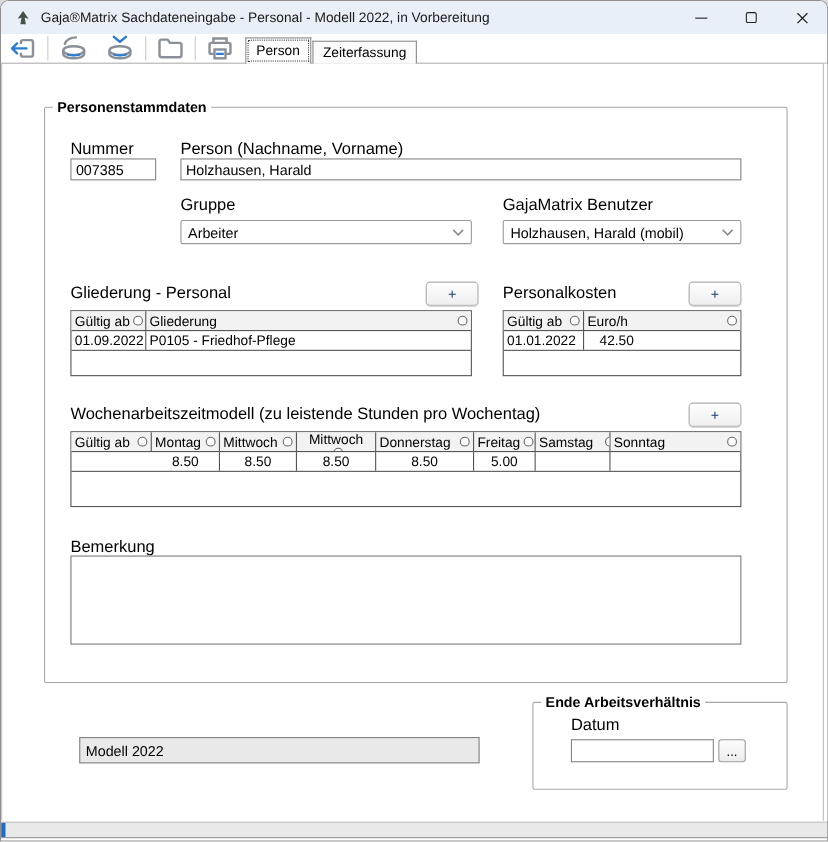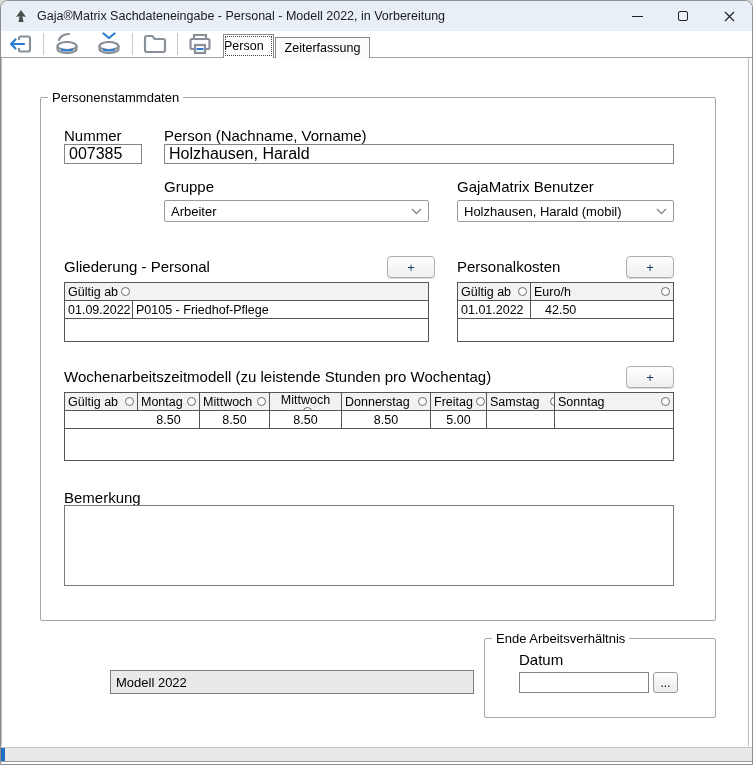--- a/index.html
+++ b/index.html
@@ -19,32 +19,32 @@
   .glyph-max { width:10px; height:10px; border:1px solid #222; border-radius:2px; display:block; }
 
   
   .toolbar { position:absolute; top:30px; left:0; right:0; height:27px; background:#fff;
              border-bottom:1px solid #a2a2a2; display:flex; align-items:center; }
   .tb-icon { padding:0 7px; display:flex; align-items:center; height:26px; }
   .tb-sep { width:1px; height:22px; background:#c9c9c9; margin:0 2px; }
   .tabs { position:absolute; left:222px; bottom:-1px; display:flex; align-items:flex-end; }
   .tab { font-size:12.5px; padding:3px 9px 4px 9px; border:1px solid #8a8a8a; background:#fbfbfb;
          border-bottom:none; color:#000; cursor:default; }
-  .tab.active { background:#fff; position:relative; z-index:2; padding:4px 9px 5px 0;
+  .tab.active { background:#fff; position:relative; z-index:2; padding:4px 9px 5px 9px;
                 outline:1px dotted #444; outline-offset:-3px; }
   .tab.inactive { margin-left:1px; height:21px; }
 
   
   .content { position:absolute; top:57px; left:0; width:753px; height:688px; background:#fff;
              border-left:1px solid #bcbcbc; border-right:6px solid #fff; }
   .content::after { content:""; position:absolute; top:0; bottom:0; left:746px; width:1px; background:#bcbcbc; }
-  .groupbox { position:absolute; border:1px solid #a6a6a6; border-radius:2px; }
+  .groupbox { position:absolute; border:1px solid #a6a6a6; border-radius:2px;font-weight:bold; }
   .legend { position:absolute; top:-8px; left:7px; background:#fff; padding:0 4px; font-size:13px; color:#000; }
   .lbl { position:absolute; font-size:15px; color:#000; white-space:nowrap; }
-  .txt { position:absolute; border:1px solid #848484; font-size:16px; color:#000;
+  .txt { position:absolute; border:1px solid #848484; font-size:13px; color:#000;
          padding:0 4px; background:#fff; font-family:"Liberation Sans","DejaVu Sans",sans-serif; }
   .select { position:absolute; border:1px solid #9a9a9a; border-radius:2px; background:#fff;
             font-size:13px; display:flex; align-items:center; padding:0 6px; cursor:default; }
   .select .chev { margin-left:auto; display:flex; }
   .addbtn { position:absolute; width:48px; height:22px; border:1px solid #adadad; border-radius:4px;
             background:linear-gradient(#fefefe,#efefef); font-size:13px; color:#173a6d;
             display:flex; align-items:center; justify-content:center; cursor:default;
             box-shadow:0 1px 0 #d8d8d8; }
 
   
@@ -181,20 +181,24 @@
     </div>
 
     <span class="lbl" style="left:62px; top:200px;">Gliederung - Personal</span>
     <div class="addbtn" style="left:385px; top:198px;">+</div>
     <div class="gtable" style="left:62px; top:224px; width:365px; height:60px; display:flex; flex-direction:column;">
       <div class="g-header">
         <div class="g-hcell" style="width:68px;">
           <span>Gültig ab</span>
           <span class="circle"></span>
         </div>
+        <div class="g-hcell" style="flex:1;">
+          <span>Gliederung</span>
+          <span class="circle"></span>
+        </div>
       </div>
       <div class="g-row">
         <div class="g-cell" style="width:68px;">01.09.2022</div>
         <div class="g-cell" style="flex:1;">P0105 - Friedhof-Pflege</div>
       </div>
       <div class="g-filler"></div>
     </div>
 
     <span class="lbl" style="left:455px; top:200px;">Personalkosten</span>
     <div class="addbtn" style="left:624px; top:198px;">+</div>
@@ -262,21 +266,21 @@
         <div class="g-cell num" style="width:56px;">5.00</div>
         <div class="g-cell num" style="width:68px;"></div>
         <div class="g-cell num" style="flex:1;"></div>
       </div>
       <div class="g-filler"></div>
     </div>
 
     <span class="lbl" style="left:62px; top:431px;">Bemerkung</span>
     <textarea class="bigta" style="left: 62px; top: 447px; width: 610px; height: 81px;"></textarea>
 
-    <div class="readonly-field" style="left:70px; top:612px; width:364px; height:24px;margin-left:38px;">
+    <div class="readonly-field" style="left:70px; top:612px; width:364px; height:24px;">
       <span>Modell 2022</span>
     </div>
 
     <div class="groupbox" style="left:482px; top:580px; width:232px; height:80px;">
       <span class="legend">Ende Arbeitsverhältnis</span>
     </div>
     <span class="lbl" style="left:517px; top:593px;">Datum</span>
     <input class="txt" style="left: 517px; top: 614px; width: 130px; height: 21px;" value="">
     <div class="browse-btn" style="left:651px; top:614px; width:25px; height:21px;">...</div>
   </div>

